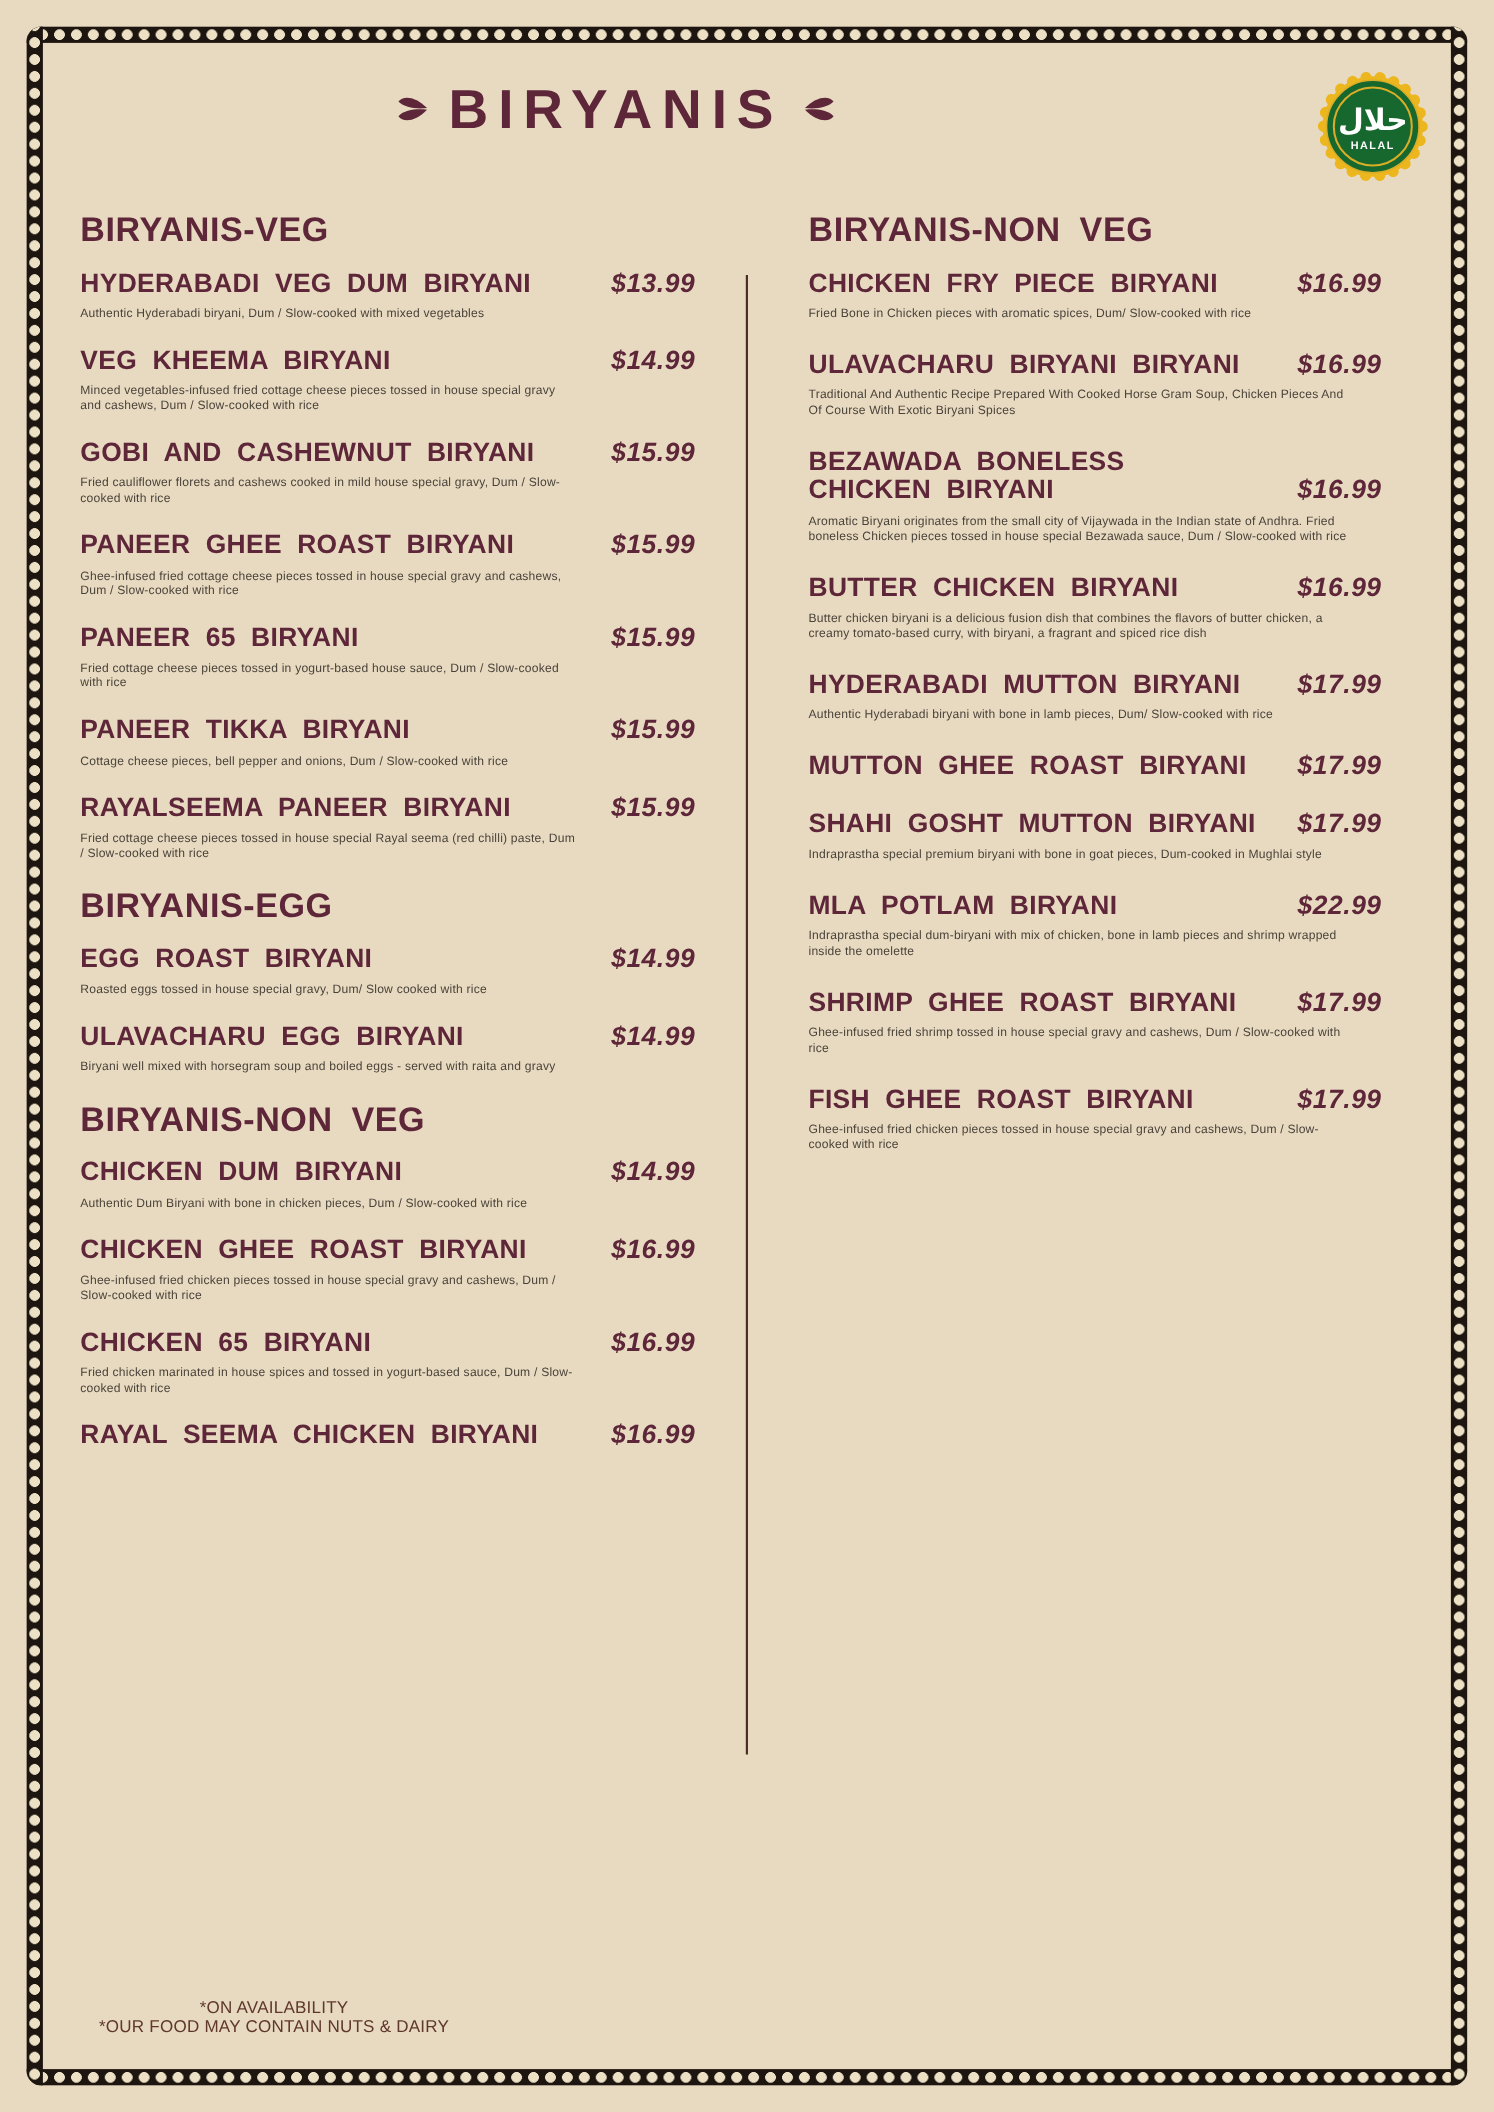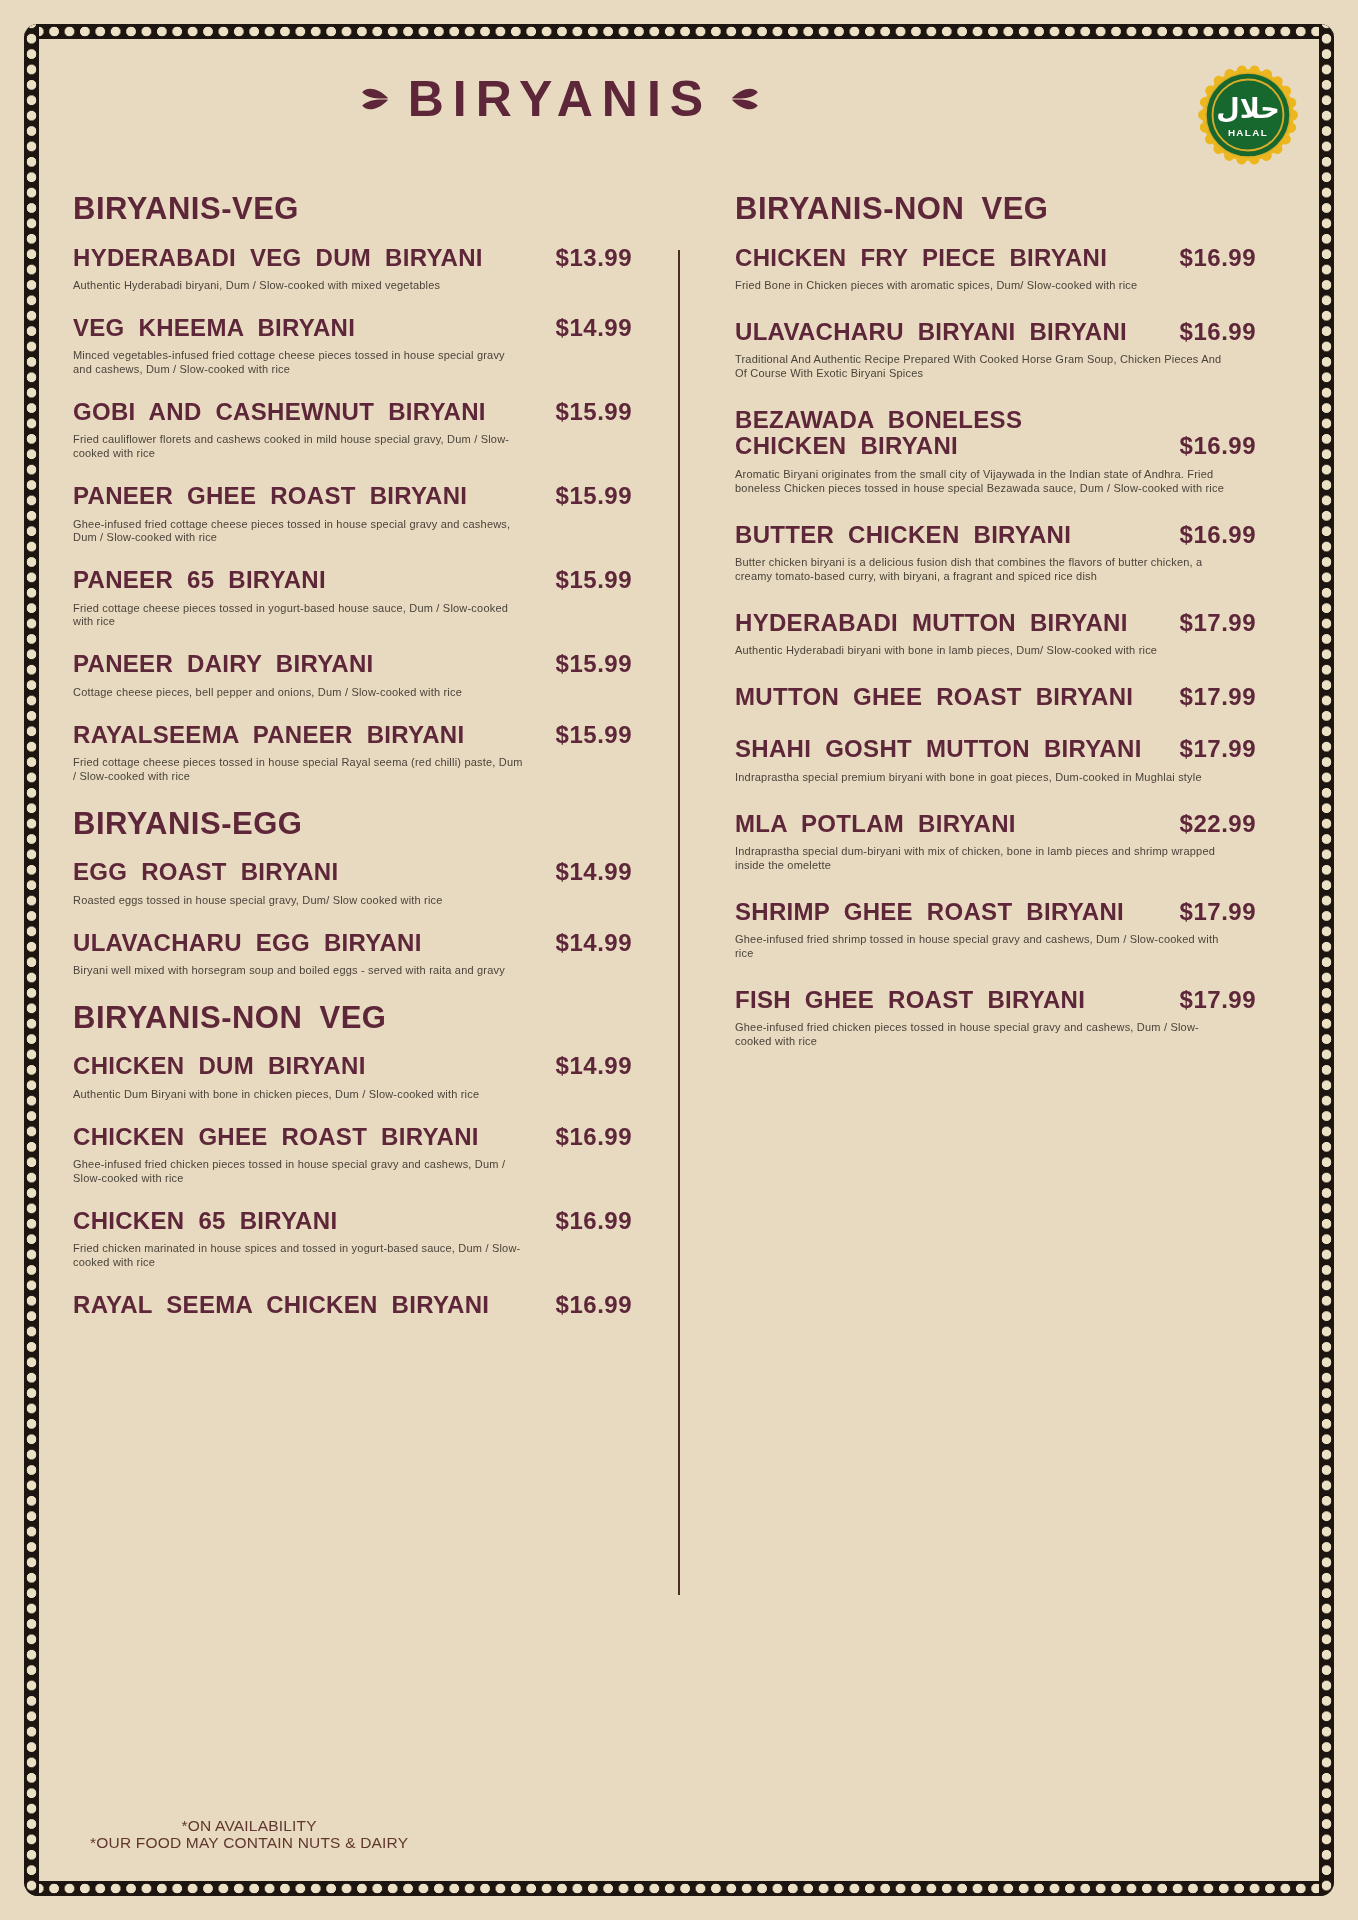--- a/index.html
+++ b/index.html
@@ -47,21 +47,21 @@
   }
   .menu-item{margin-bottom:22px;}
   .col-right .menu-item{margin-bottom:26px;}
   .item-head{display:flex; align-items:flex-end; gap:12px;}
   .item-name{
     color:var(--accent); font-size:24px; font-weight:700; font-stretch:condensed;
     line-height:1.1; letter-spacing:.3px; word-spacing:7px; white-space:pre-line;
   }
   .item-price{
     margin-left:auto; color:var(--accent); font-size:24px; font-weight:700;
-    letter-spacing:.5px; line-height:1.1; white-space:nowrap;
+    letter-spacing:.5px; line-height:1.1; white-space:nowrap;font-style:italic;
   }
   .item-desc{
     color:var(--desc); font-size:11px; line-height:1.26; letter-spacing:.2px;
     margin-top:8px;
   }
   .col-left .item-desc{max-width:450px;}
   .col-right .item-desc{max-width:500px;}
 
   
   .divider{position:absolute; left:678px; top:250px; width:1.5px; height:1345px; background:var(--divider);}
@@ -138,21 +138,21 @@
       </div>
       <div class="menu-item">
         <div class="item-head">
           <div class="item-name">PANEER 65 BIRYANI</div>
           <div class="item-price">$15.99</div>
         </div>
         <p class="item-desc">Fried cottage cheese pieces tossed in yogurt-based house sauce, Dum / Slow-cooked with rice</p>
       </div>
       <div class="menu-item">
         <div class="item-head">
-          <div class="item-name">PANEER DAIRY BIRYANI</div>
+          <div class="item-name">PANEER TIKKA BIRYANI</div>
           <div class="item-price">$15.99</div>
         </div>
         <p class="item-desc">Cottage cheese pieces, bell pepper and onions, Dum / Slow-cooked with rice</p>
       </div>
       <div class="menu-item">
         <div class="item-head">
           <div class="item-name">RAYALSEEMA PANEER BIRYANI</div>
           <div class="item-price">$15.99</div>
         </div>
         <p class="item-desc">Fried cottage cheese pieces tossed in house special Rayal seema (red chilli) paste, Dum / Slow-cooked with rice</p>

